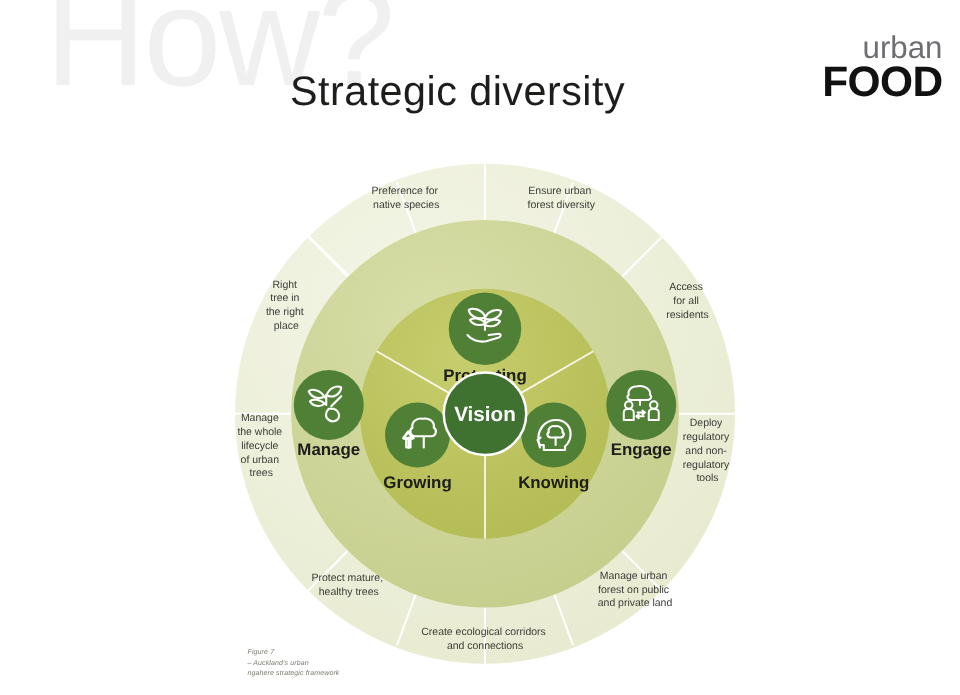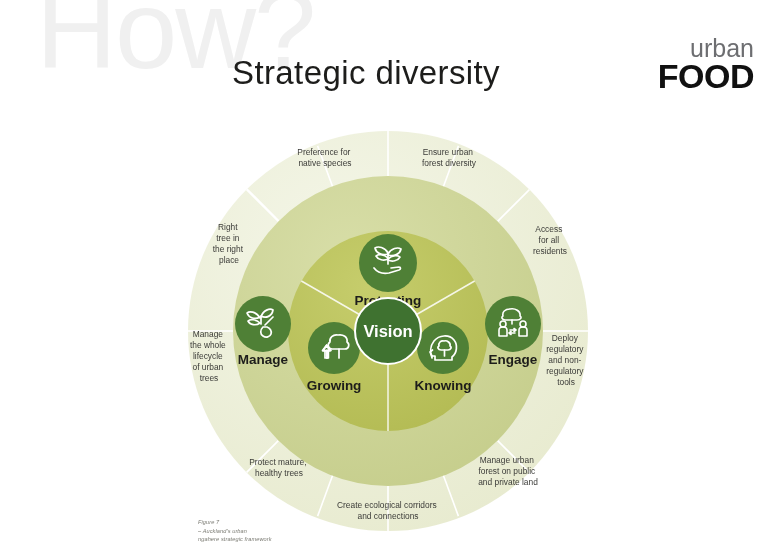--- a/index.html
+++ b/index.html
@@ -27,21 +27,20 @@
     font-size:33px;
     font-weight:400;
     letter-spacing:0.4px;
     color:#1d1d1b;
   }
   .logo{
     position:absolute;
     right:14px;top:26px;
     text-align:right;
     line-height:0.97;
-    margin-top:10px;
   }
   .logo-urban{
     font-size:25px;
     font-weight:400;
     color:#6d6e71;
     letter-spacing:0px;
     display:block;
   }
   .logo-food,.logo-forest{
     display:block;

